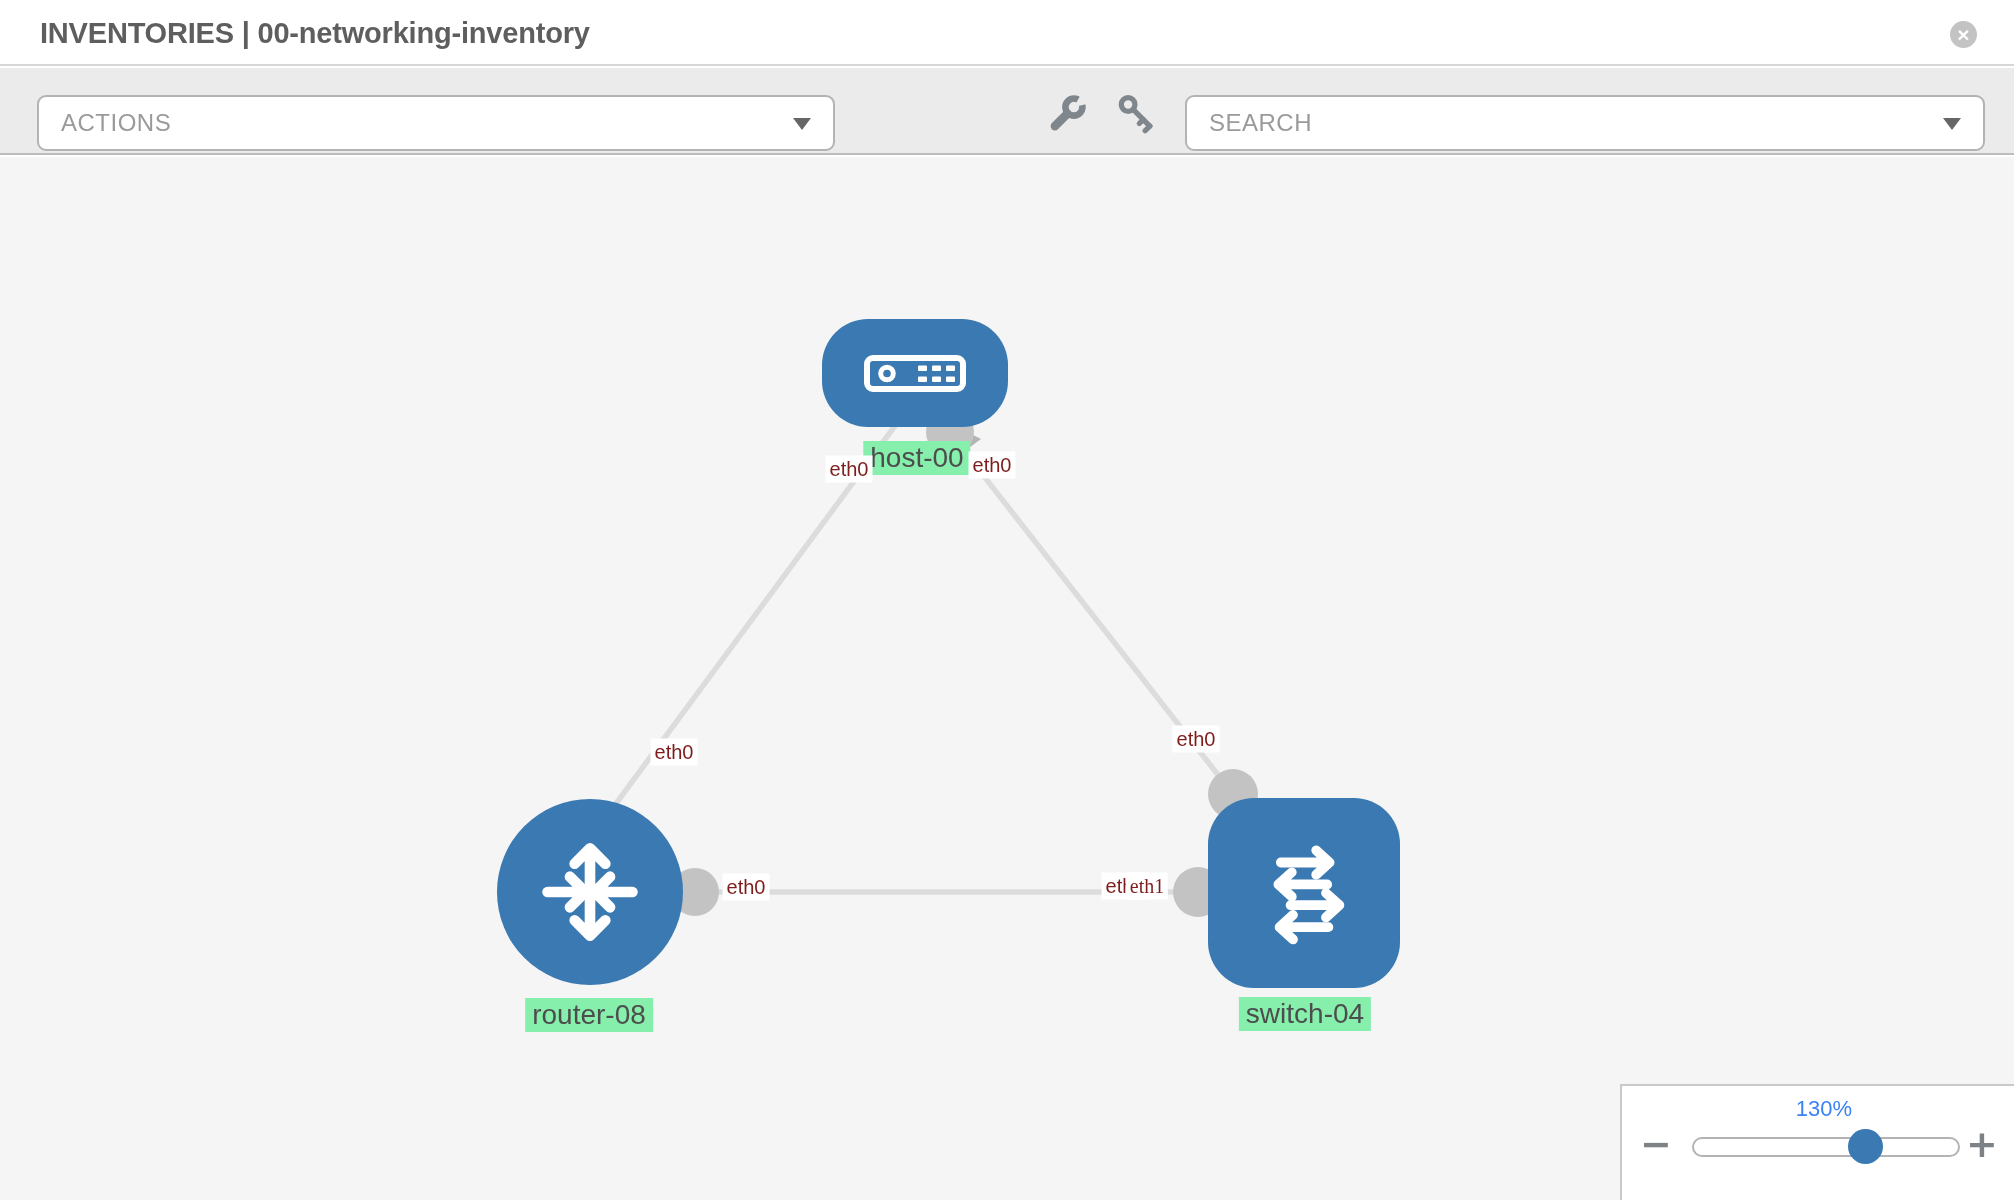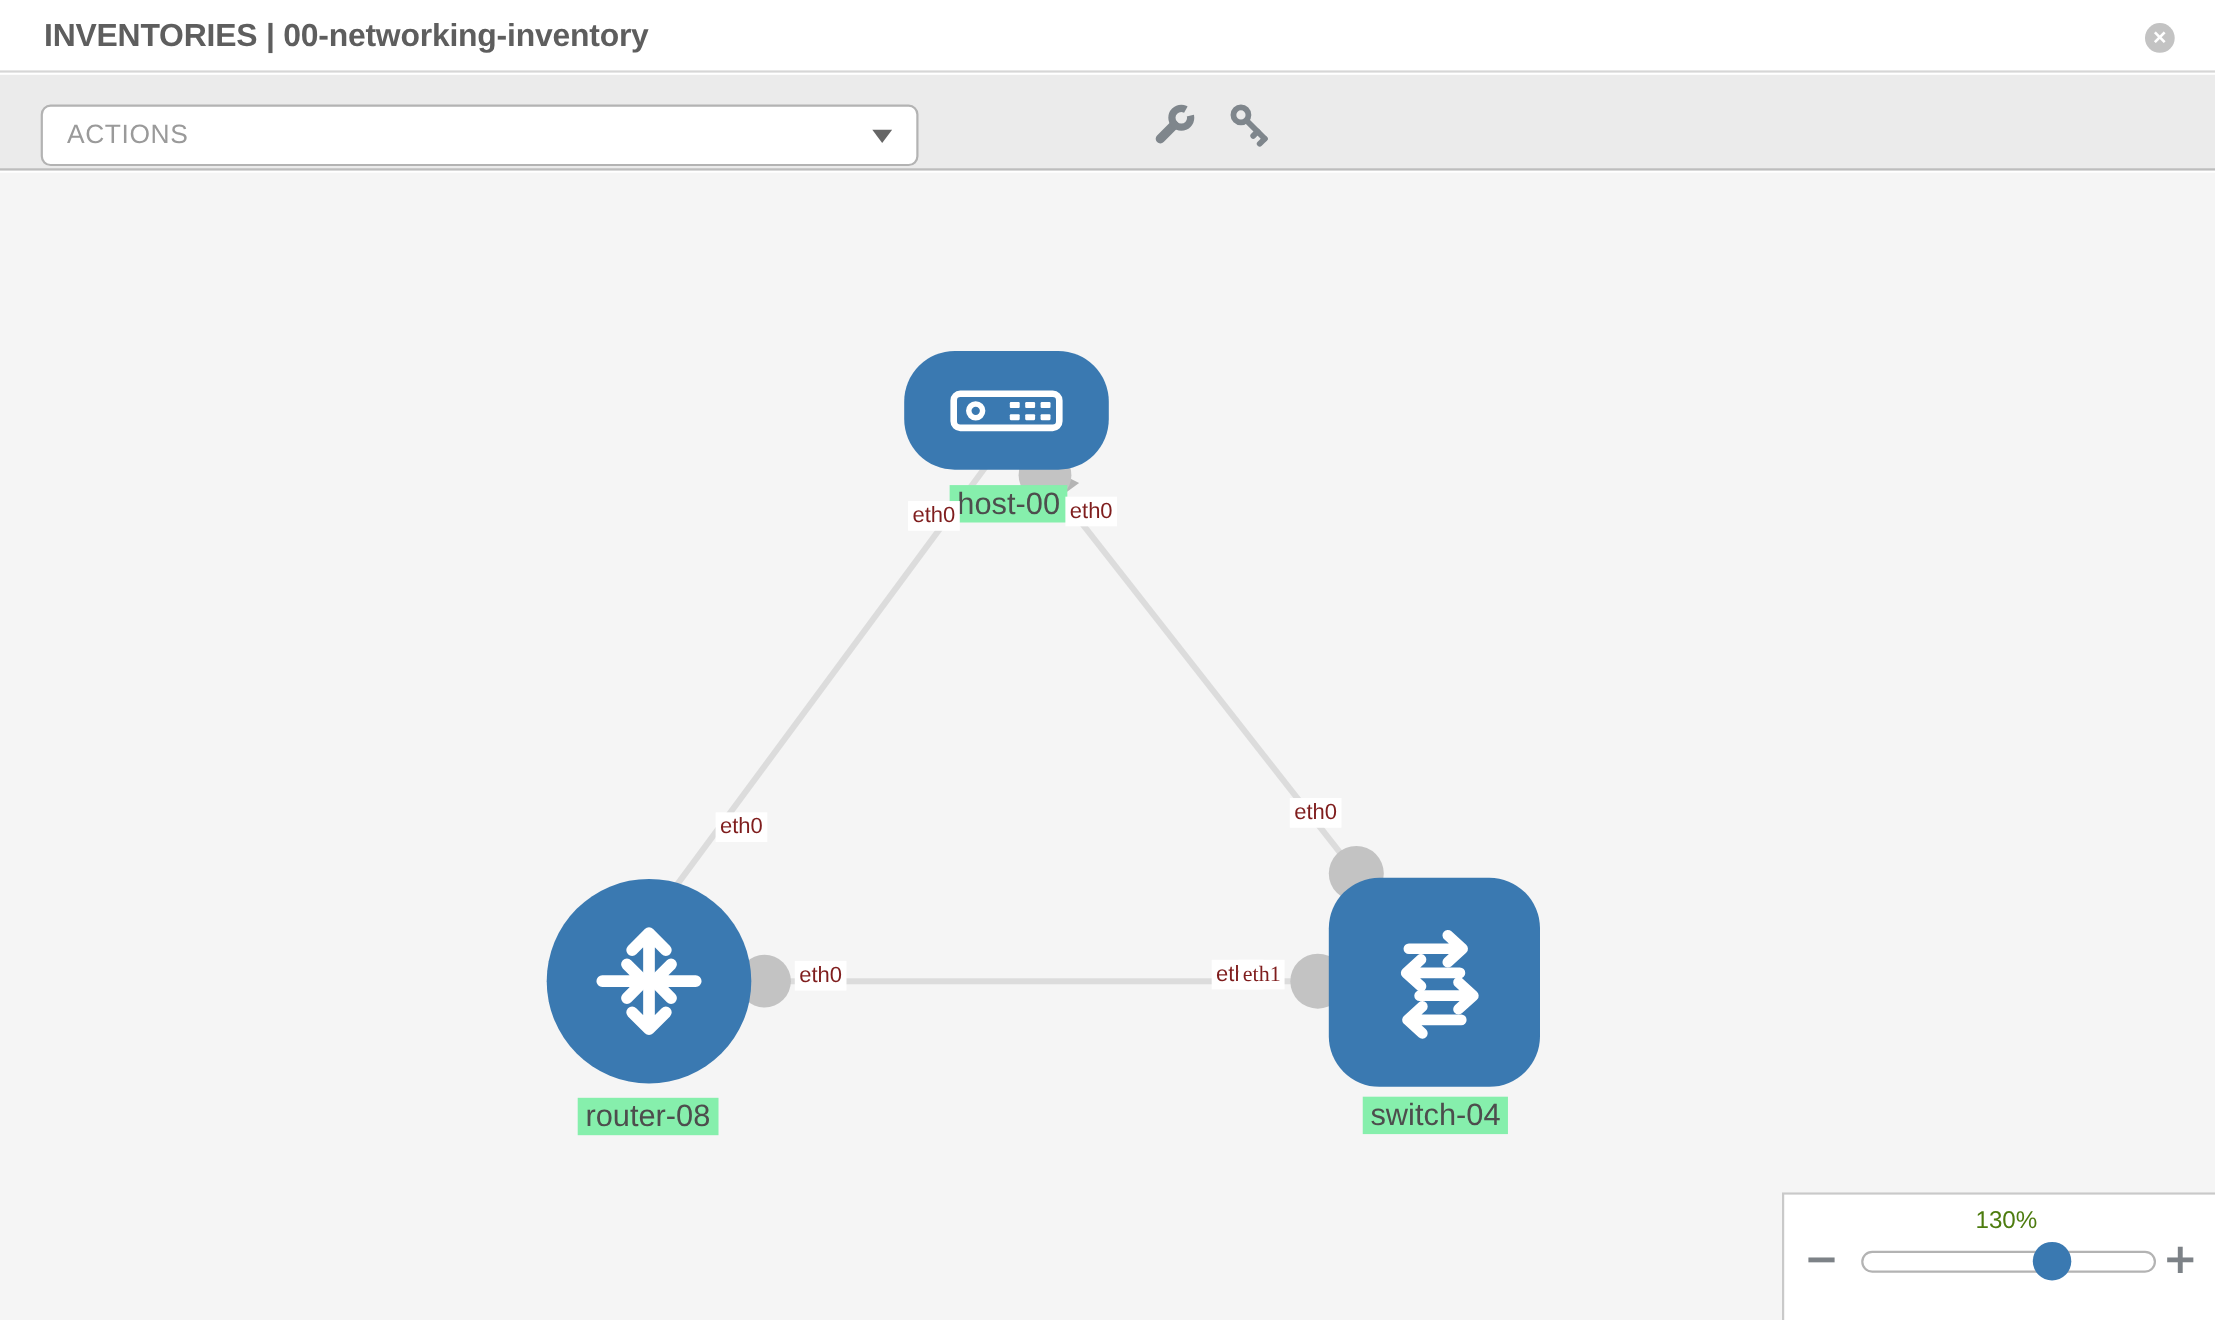--- a/index.html
+++ b/index.html
@@ -101,21 +101,21 @@
   .eth-c-switch-behind { left: 1125px; top: 729px; z-index: 3; }
   .eth-c-switch-front  { left: 1147px; top: 729px; z-index: 4; font-family: Liberation Serif, serif; }
 
   
   .zoom-panel {
     position: absolute; left: 1620px; top: 927px; width: 500px; height: 280px;
     background: #ffffff; border: 2px solid #c9c9c9; z-index: 10;
   }
   .zoom-level {
     position: absolute; left: 202px; top: 10px; transform: translateX(-50%);
-    font-size: 22px; color: #4d7c0f;
+    font-size: 22px; color: #3b82f6;
   }
   .zoom-minus, .zoom-plus {
     position: absolute; top: 36px; width: 44px; height: 44px;
     background: transparent; border: none; cursor: pointer;
     font-size: 38px; font-weight: bold; color: #7d8287;
     display: flex; align-items: center; justify-content: center; line-height: 1;
     font-family: "DejaVu Sans", "Liberation Sans", sans-serif;
   }
   .zoom-minus { left: 12px; }
   .zoom-plus  { left: 338px; }
@@ -156,20 +156,24 @@
 
   <button class="tool-icon-btn key-btn">
     <svg width="42" height="42" viewBox="0 0 32 32">
       <circle cx="10" cy="9.5" r="5.2" fill="none" stroke="#7f868c" stroke-width="4"></circle>
       <line x1="14" y1="13.5" x2="26.5" y2="26" stroke="#7f868c" stroke-width="4" stroke-linecap="round"></line>
       <line x1="26.5" y1="26" x2="23" y2="29.5" stroke="#7f868c" stroke-width="4" stroke-linecap="round"></line>
       <line x1="21.5" y1="21" x2="18.5" y2="24" stroke="#7f868c" stroke-width="4" stroke-linecap="round"></line>
     </svg>
   </button>
 
+  <div class="select-box search-box">
+    <span class="select-label">SEARCH</span>
+    <span class="caret"></span>
+  </div>
 </div>
 
 <div class="canvas">
 
   <svg class="links-svg" width="2014" height="1043" viewBox="0 0 2014 1043">
     <line x1="900" y1="262" x2="612" y2="652" stroke="#dcdcdc" stroke-width="5.5"></line>
     <line x1="950" y1="276" x2="1233" y2="637" stroke="#dcdcdc" stroke-width="5.5"></line>
     <line x1="690" y1="735" x2="1240" y2="735" stroke="#dcdcdc" stroke-width="5.5"></line>
     <polygon points="957,270 981,282 962,296" fill="#b4b4b4"></polygon>
   </svg>

